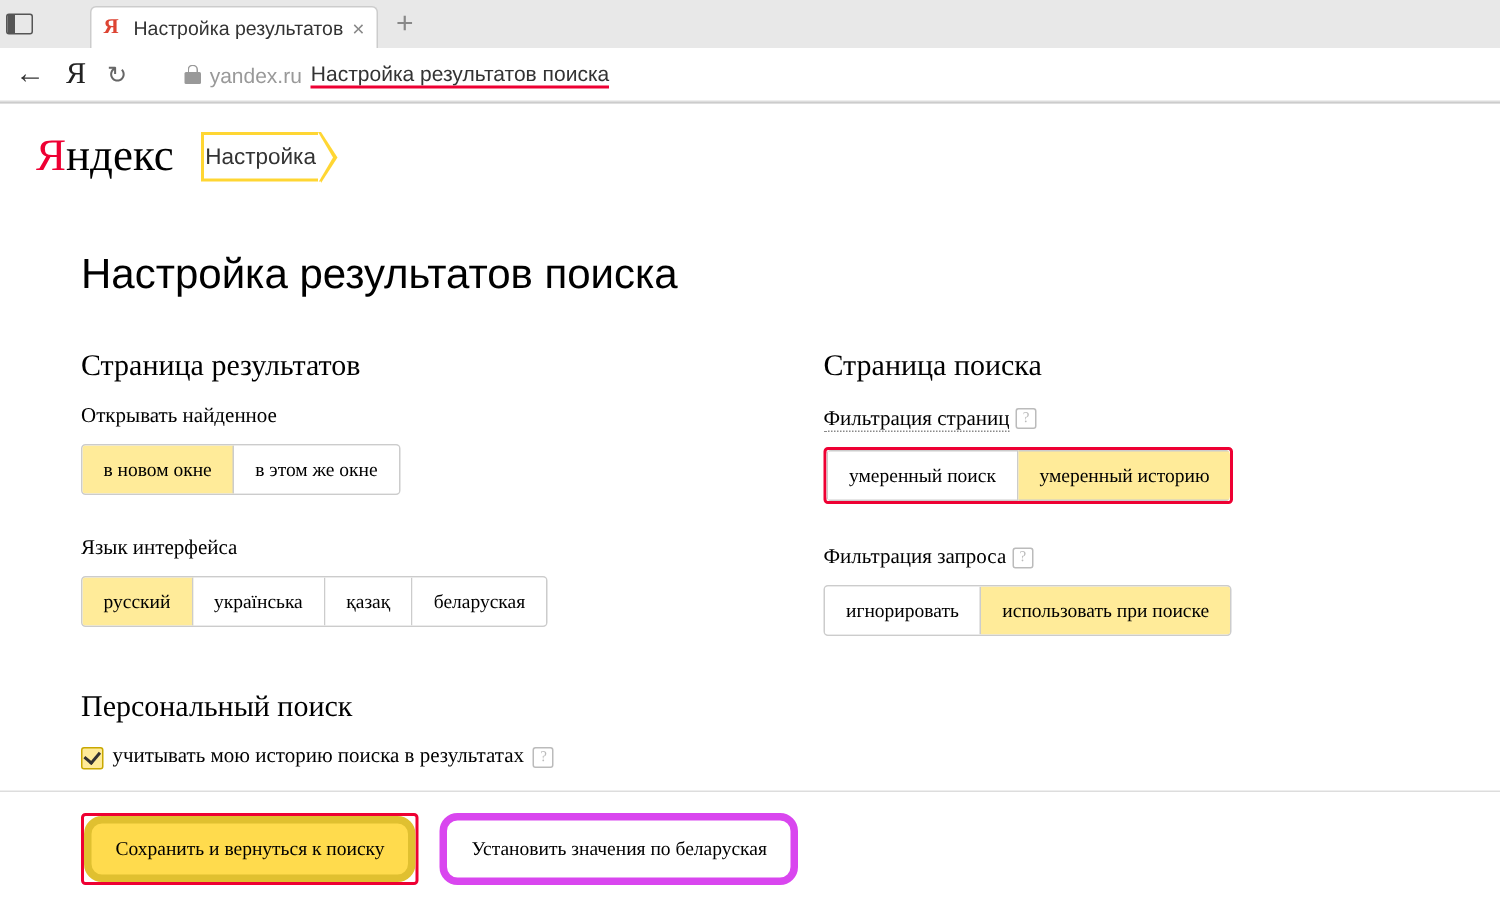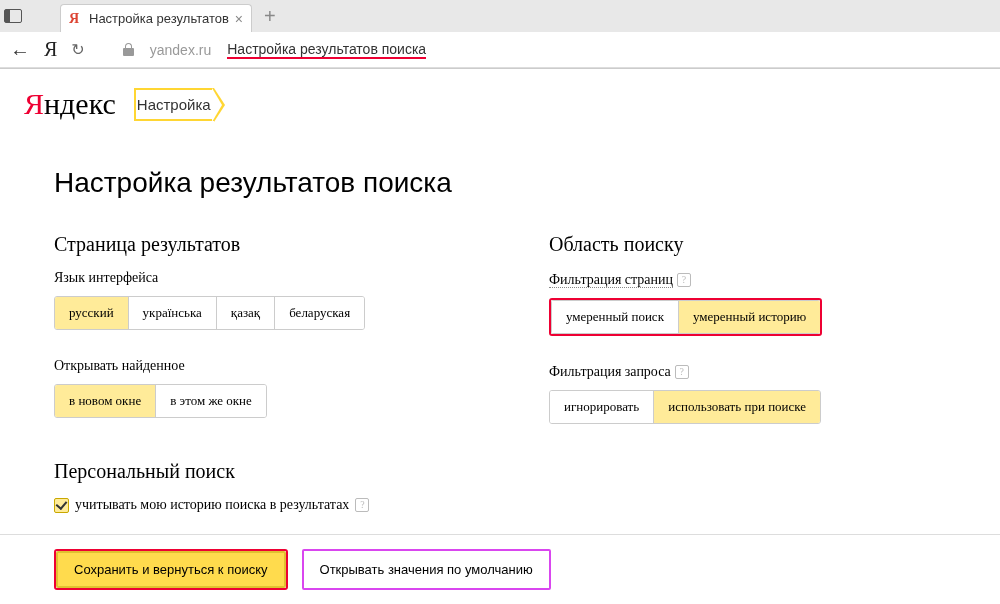--- a/index.html
+++ b/index.html
@@ -16,21 +16,21 @@
   .tab-close { color: #888; font-size: 14px; cursor: pointer; }
   .new-tab { color: #888; font-size: 20px; padding: 0 8px; cursor: pointer; }
   
   .addr-bar { display: flex; align-items: center; height: 36px; padding: 0 10px; gap: 14px; background: #fff; border-bottom: 1px solid #ddd; }
   .back-arrow { font-size: 20px; color: #333; cursor: pointer; }
   .yandex-logo-small { font-family: Georgia, serif; font-size: 20px; color: #222; cursor: pointer; }
   .reload-icon { font-size: 16px; color: #666; cursor: pointer; }
   .lock-icon { width: 11px; height: 13px; position: relative; display: inline-block; }
   .lock-icon::before { content: ""; position: absolute; bottom: 0; width: 11px; height: 8px; background: #999; border-radius: 1px; }
   .lock-icon::after { content: ""; position: absolute; top: 0; left: 2px; width: 5px; height: 6px; border: 1.5px solid #999; border-bottom: none; border-radius: 4px 4px 0 0; }
-  .url-box { display: flex; align-items: center; gap: 16px; color: #333; font-size: 14px; }
+  .url-box { display: flex; align-items: center; gap: 6px; color: #333; font-size: 14px; }
   .url-host { color: #999; }
   .url-page { color: #333; }
   .url-underline { border-bottom: 2px solid #e03; }
   
   
   .page { padding: 18px 24px 0 24px; }
   .header { display: flex; align-items: flex-end; gap: 18px; margin-bottom: 46px; }
   .yandex-logo { font-family: Georgia, 'Times New Roman', serif; font-size: 30px; color: #000; }
   .yandex-logo .ya { color: #e03; }
   .header-tab { border: 2px solid #ffd633; padding: 6px 1px; font-size: 15px; color: #333; position: relative; }
@@ -52,21 +52,21 @@
   .seg { padding: 8px 14px; font-size: 13px; background: #fff; cursor: pointer; border-right: 1px solid #ccc; }
   .seg:last-child { border-right: none; }
   .seg.active { background: #ffeb99; }
   .highlight-wrap { display: inline-block; border: 2.5px solid #e03; border-radius: 3px; }
   
   .checkbox-row { display: flex; align-items: center; gap: 6px; font-size: 14px; margin-bottom: 10px; }
   .checkbox { width: 15px; height: 15px; border: 1.5px solid #c9a800; background: #ffeb99; position: relative; display: inline-block; border-radius: 2px; }
   .checkbox::after { content: ""; position: absolute; left: 3px; top: 0px; width: 5px; height: 8px; border: solid #333; border-width: 0 2px 2px 0; transform: rotate(40deg); }
   
   .footer { position: absolute; left: 0; right: 0; bottom: 0; border-top: 1px solid #ddd; padding: 14px 54px; display: flex; gap: 14px; background: #fff; }
-  .btn { padding: 9px 16px; font-size: 13px; border: 2px solid #d946ef; background: #fff; border-radius: 2px; cursor: pointer; }
+  .btn { padding: 9px 16px; font-size: 13px; border: 5px solid #d946ef; background: #fff; border-radius: 12px; cursor: pointer; font-family: Liberation Serif, serif; }
   .btn.primary { background: #ffdb4d; border-color: #e0c030; }
   .red-outline { border: 2.5px solid #e03; display: inline-block; border-radius: 3px; }
   
   .section-block { margin-bottom: 4px; }
 </style>
 </head>
 <body>
 
 <div class="browser-chrome">
   <div class="tab-bar">
@@ -100,47 +100,47 @@
 
   <div class="main">
     <h1>Настройка результатов поиска</h1>
 
     <div class="columns">
 
       <div class="col col-left">
         <h2>Страница результатов</h2>
 
         <div class="section-block">
+          <div class="field-label">Открывать найденное</div>
+          <div class="seg-group">
+            <div class="seg active">в новом окне</div>
+            <div class="seg">в этом же окне</div>
+          </div>
+        </div>
+
+        <div class="section-block">
           <div class="field-label">Язык интерфейса</div>
           <div class="seg-group">
             <div class="seg active">русский</div>
             <div class="seg">українська</div>
             <div class="seg">қазақ</div>
             <div class="seg">беларуская</div>
-          </div>
-        </div>
-
-        <div class="section-block">
-          <div class="field-label">Открывать найденное</div>
-          <div class="seg-group">
-            <div class="seg active">в новом окне</div>
-            <div class="seg">в этом же окне</div>
           </div>
         </div>
 
         <h2 style="margin-top:18px">Персональный поиск</h2>
         <div class="checkbox-row">
           <span class="checkbox"></span>
           <span>учитывать мою историю поиска в результатах</span>
           <span class="help-q">?</span>
         </div>
       </div>
 
       <div class="col col-right">
-        <h2>Область поиску</h2>
+        <h2>Страница поиска</h2>
 
         <div class="section-block">
           <div style="margin-bottom:10px">
             <span class="field-label dotted">Фильтрация страниц</span>
             <span class="help-q">?</span>
           </div>
           <span class="highlight-wrap">
             <div class="seg-group" style="margin-bottom:0;border:none">
               <div class="seg" style="border:1px solid #ccc">умеренный поиск</div>
               <div class="seg active" style="border-top:1px solid #ccc;border-bottom:1px solid #ccc">умеренный историю</div>
@@ -161,14 +161,14 @@
         </div>
       </div>
     </div>
   </div>
 </div>
 
 <div class="footer">
   <span class="red-outline">
     <button class="btn primary">Сохранить и вернуться к поиску</button>
   </span>
-  <button class="btn">Открывать значения по умолчанию</button>
+  <button class="btn">Установить значения по беларуская</button>
 </div>
 
 </body></html>

